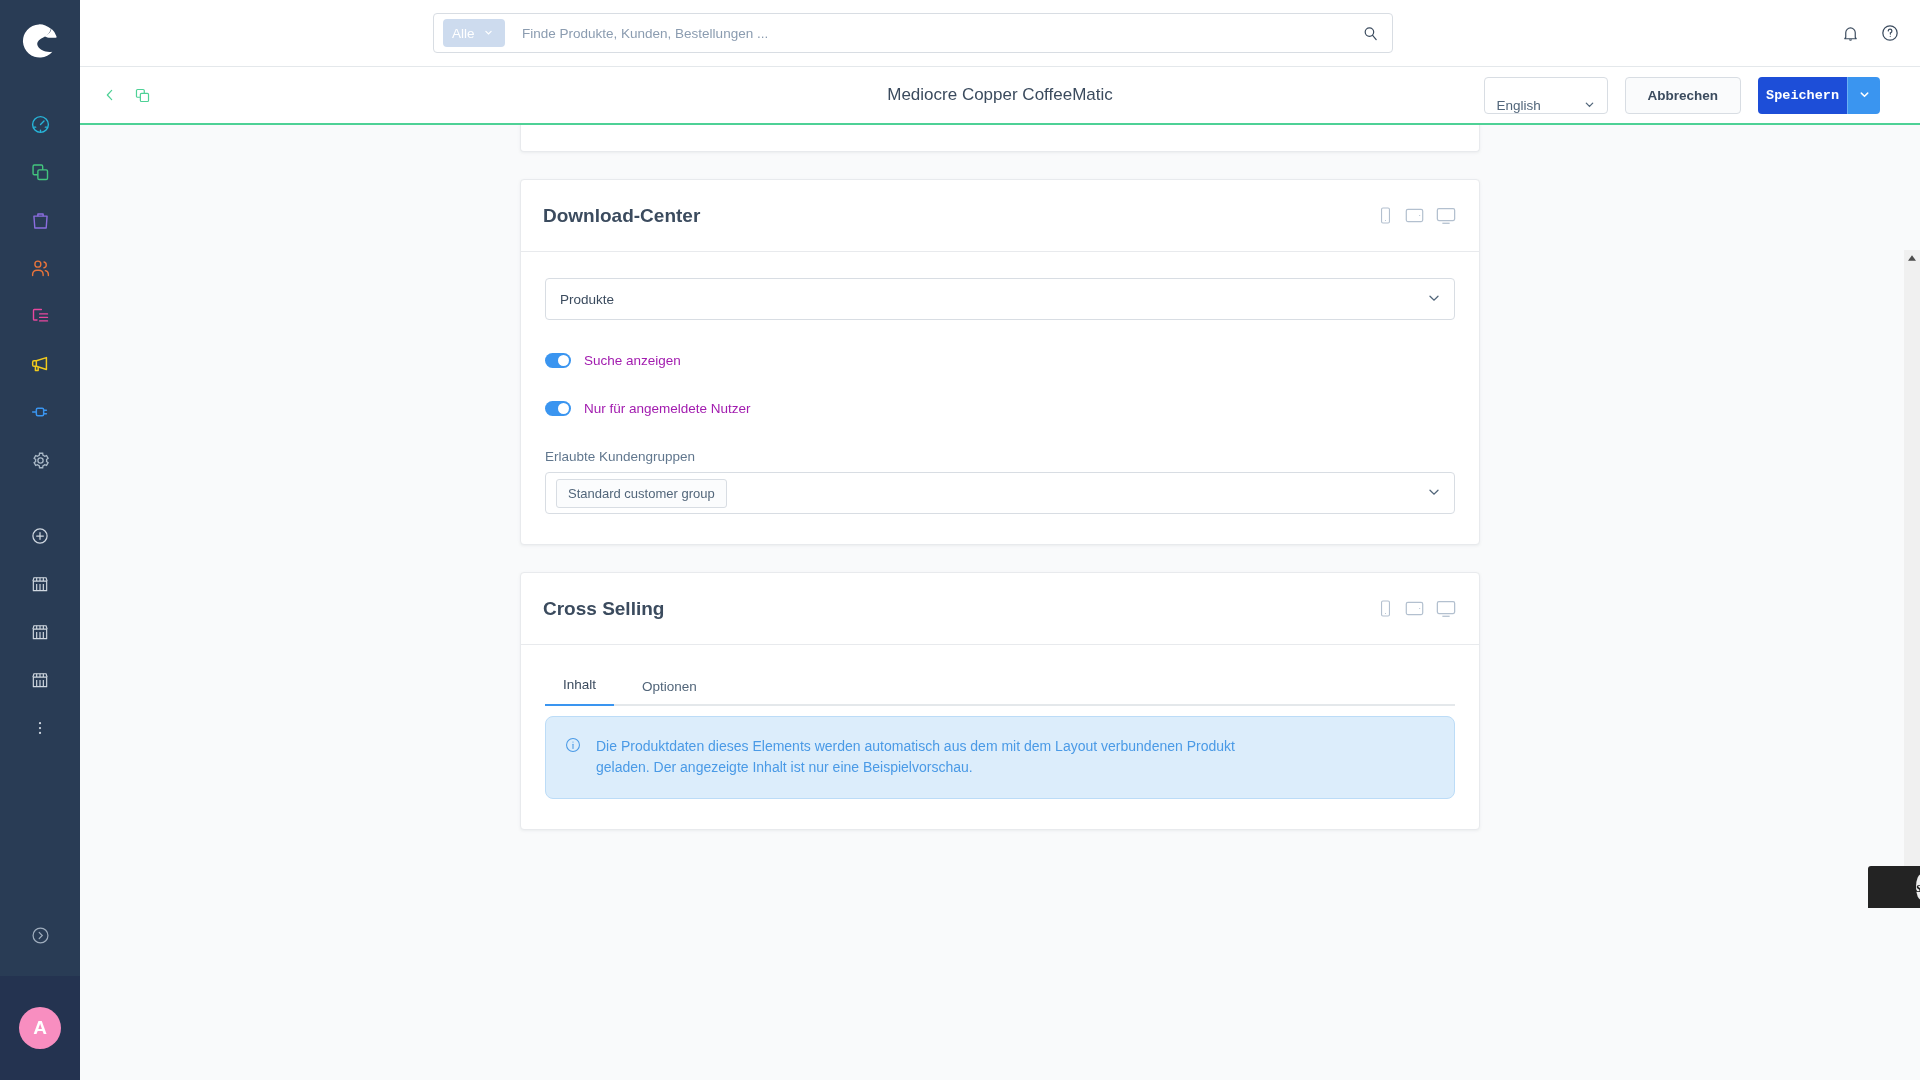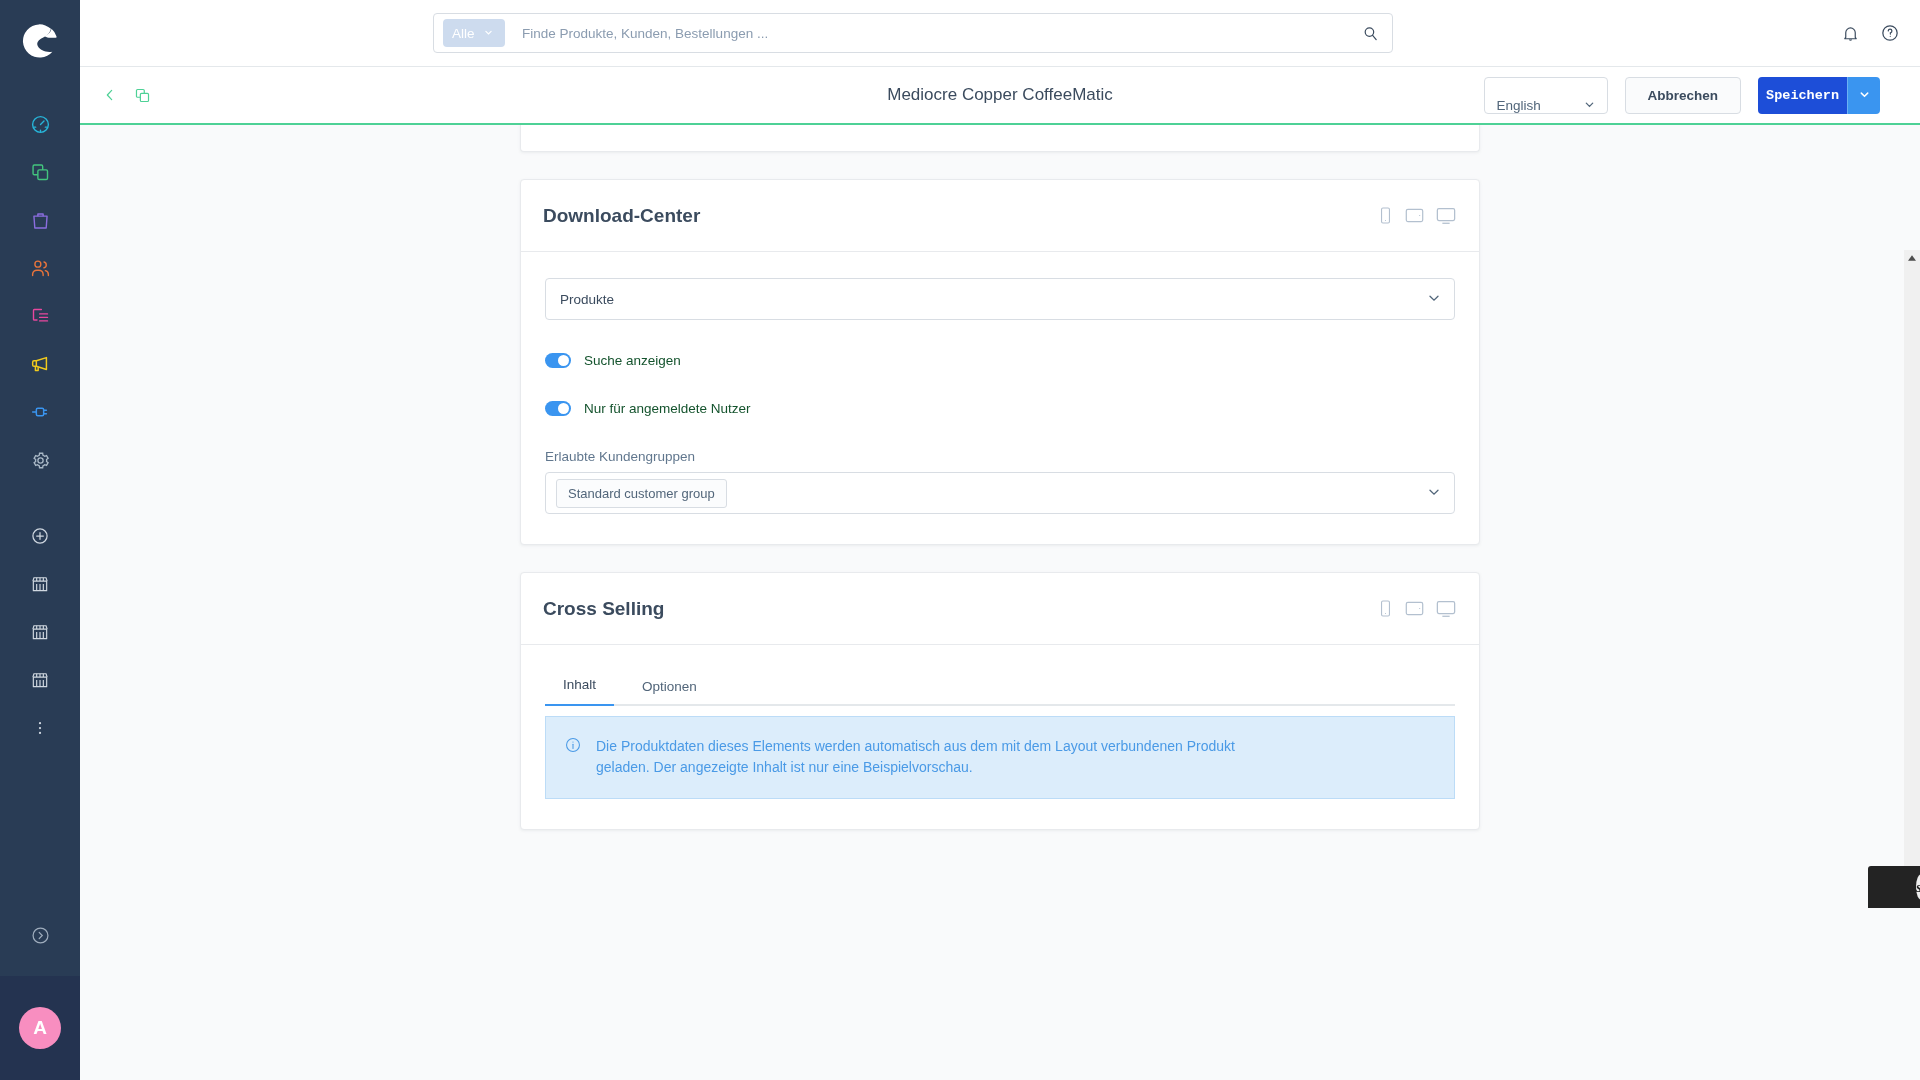--- a/index.html
+++ b/index.html
@@ -199,38 +199,38 @@
   }
   .switch {
     width: 26px; height: 15px; border-radius: 8px;
     background: #3a95f0; position: relative; cursor: pointer;
     flex: 0 0 26px;
   }
   .switch .knob {
     position: absolute; right: 2px; top: 2px;
     width: 11px; height: 11px; border-radius: 50%; background: #fff;
   }
-  .switch-label { font-size: 13.5px; color: #14532d; }
+  .switch-label { font-size: 13.5px; color: #a21caf; }
 
   .tabs {
     display: flex; align-items: flex-end; gap: 10px;
     border-bottom: 2px solid #e4e8eb;
     margin-bottom: 10px;
   }
   .tab {
     padding: 6px 18px 12px 18px;
     font-size: 13.5px; color: #3b4b5e; cursor: pointer;
     margin-bottom: -2px;
   }
   .tab.active { border-bottom: 2px solid #3a95f0; }
   .tab.inactive { color: #52667a; }
 
   .alert-info {
     background: #dcedfb; border: 1px solid #bcdcf7;
-    border-radius: 0;
+    border-radius: 8px;
     padding: 19px 20px 19px 18px;
     display: flex; gap: 14px;
   }
   .alert-text {
     font-size: 14px; color: #4a9ae6; line-height: 1.52;
     max-width: 650px;
   }
 
   
   .scroll-track {

